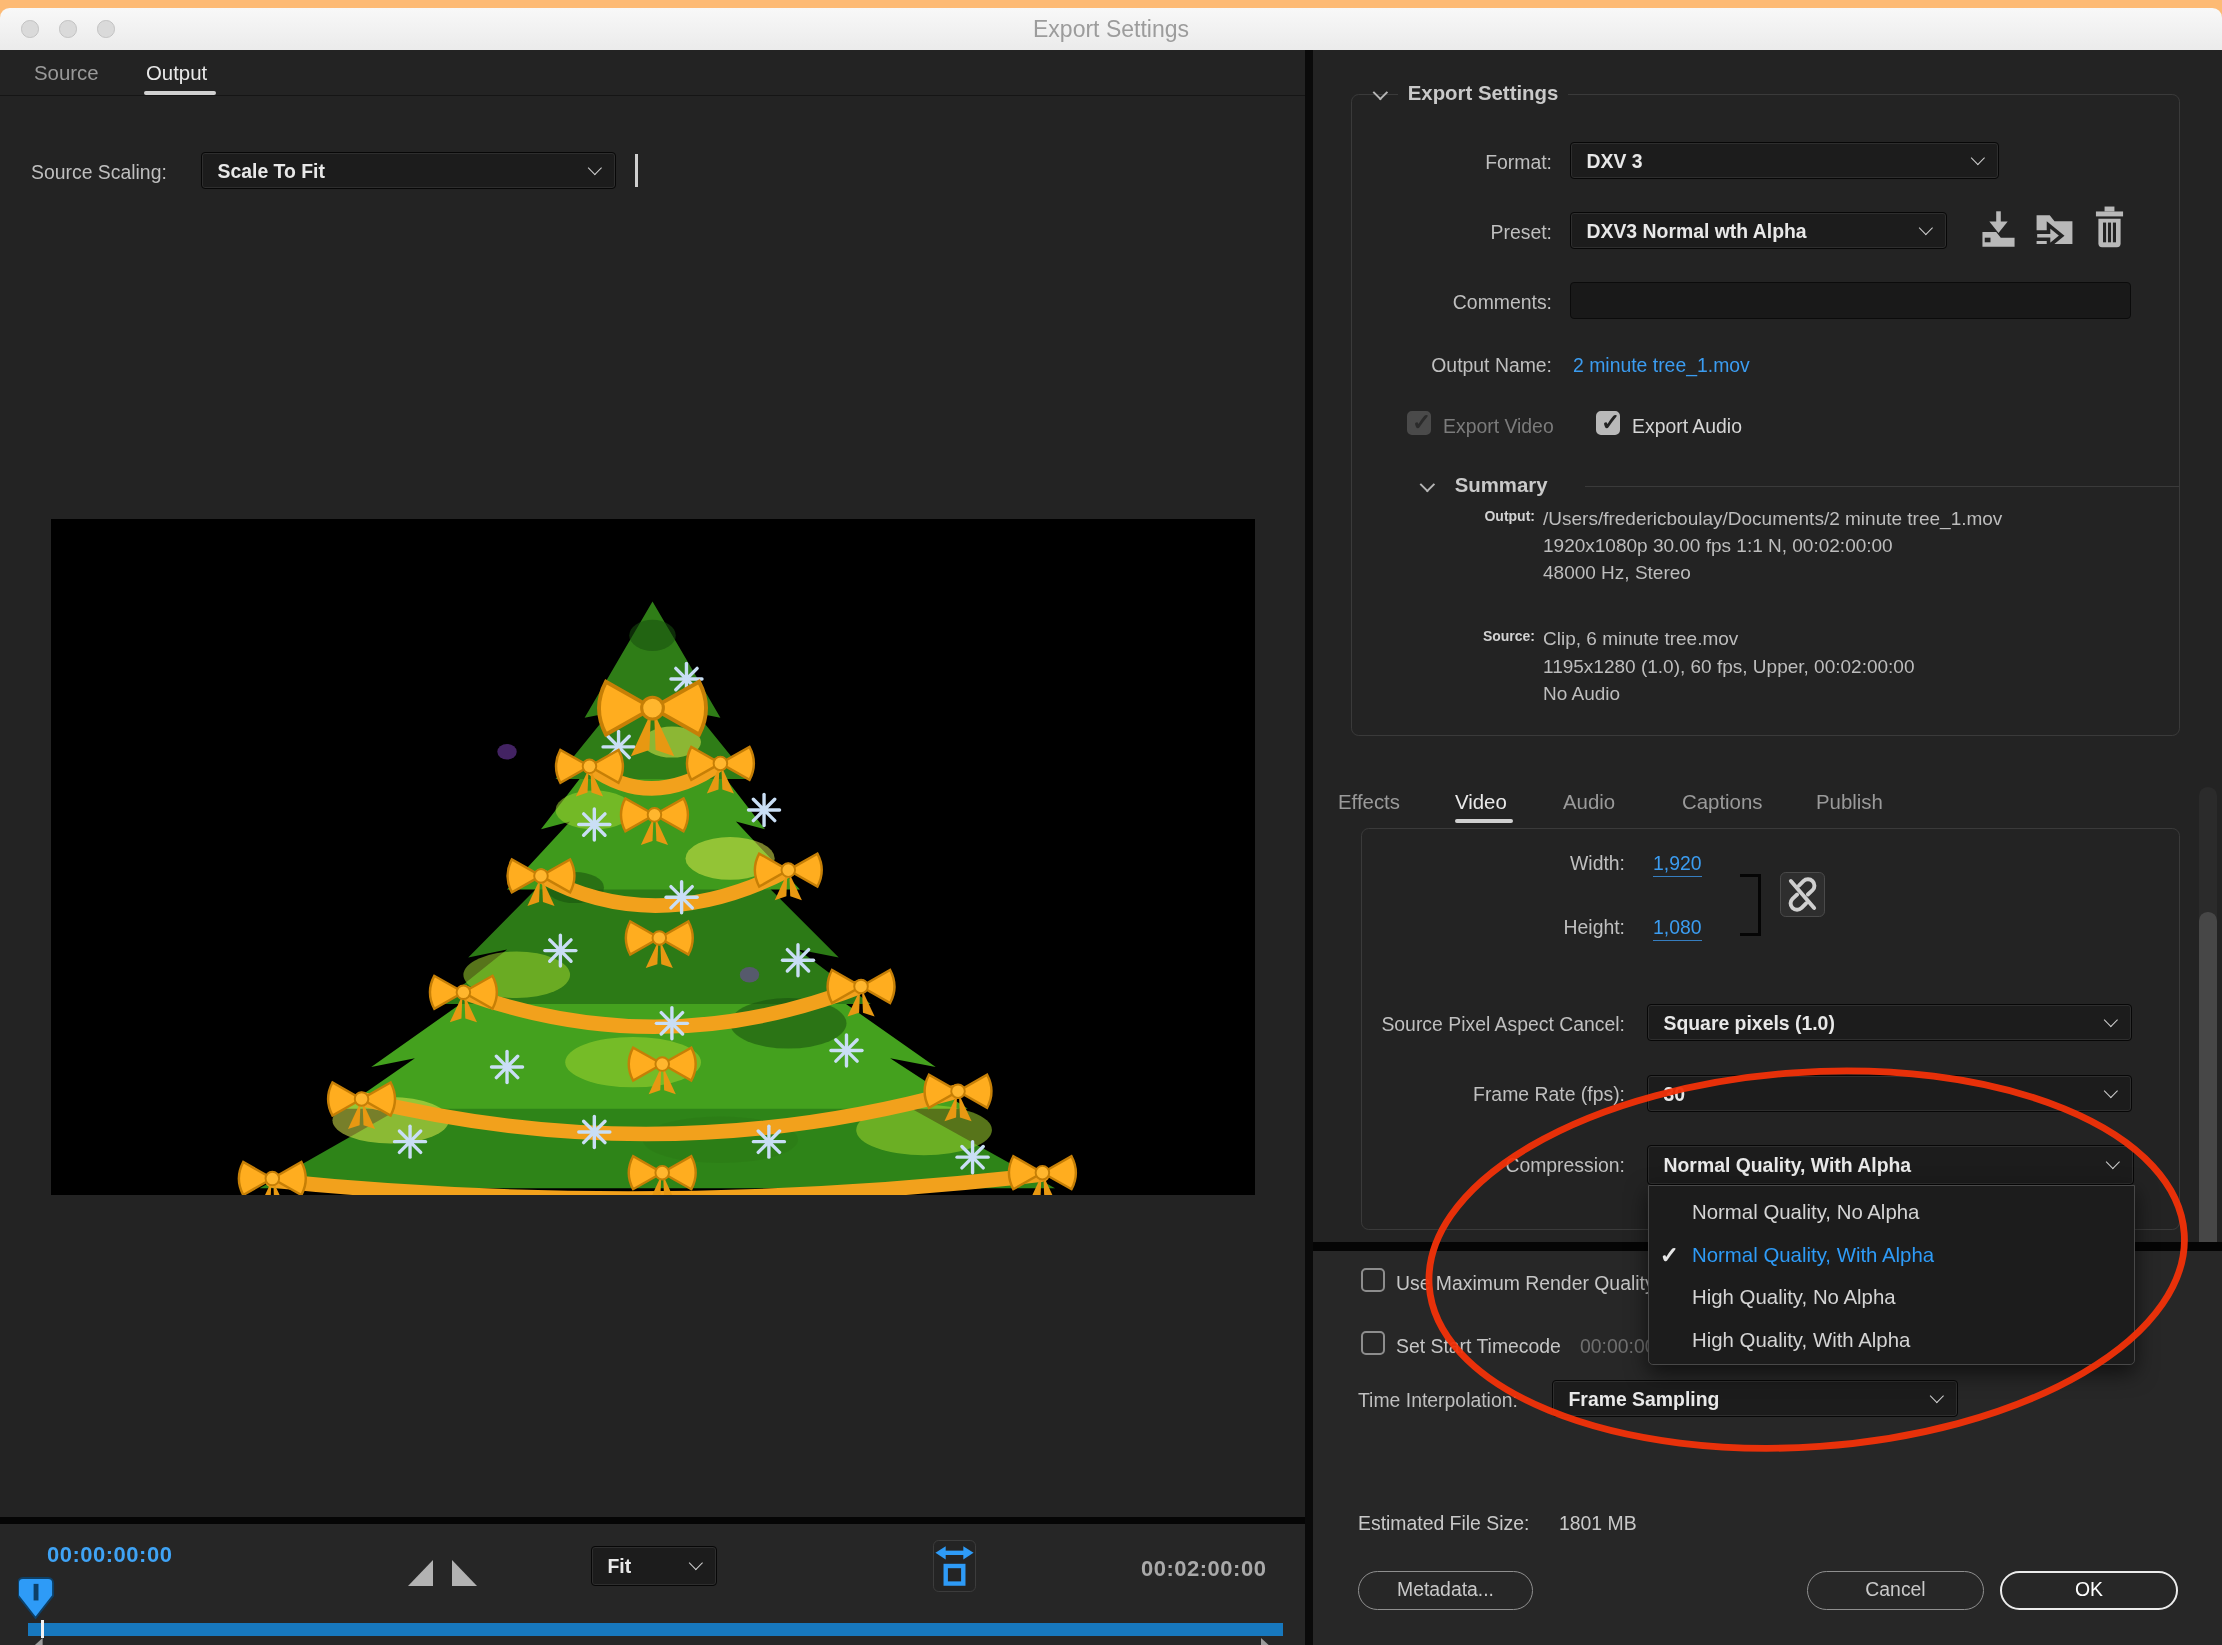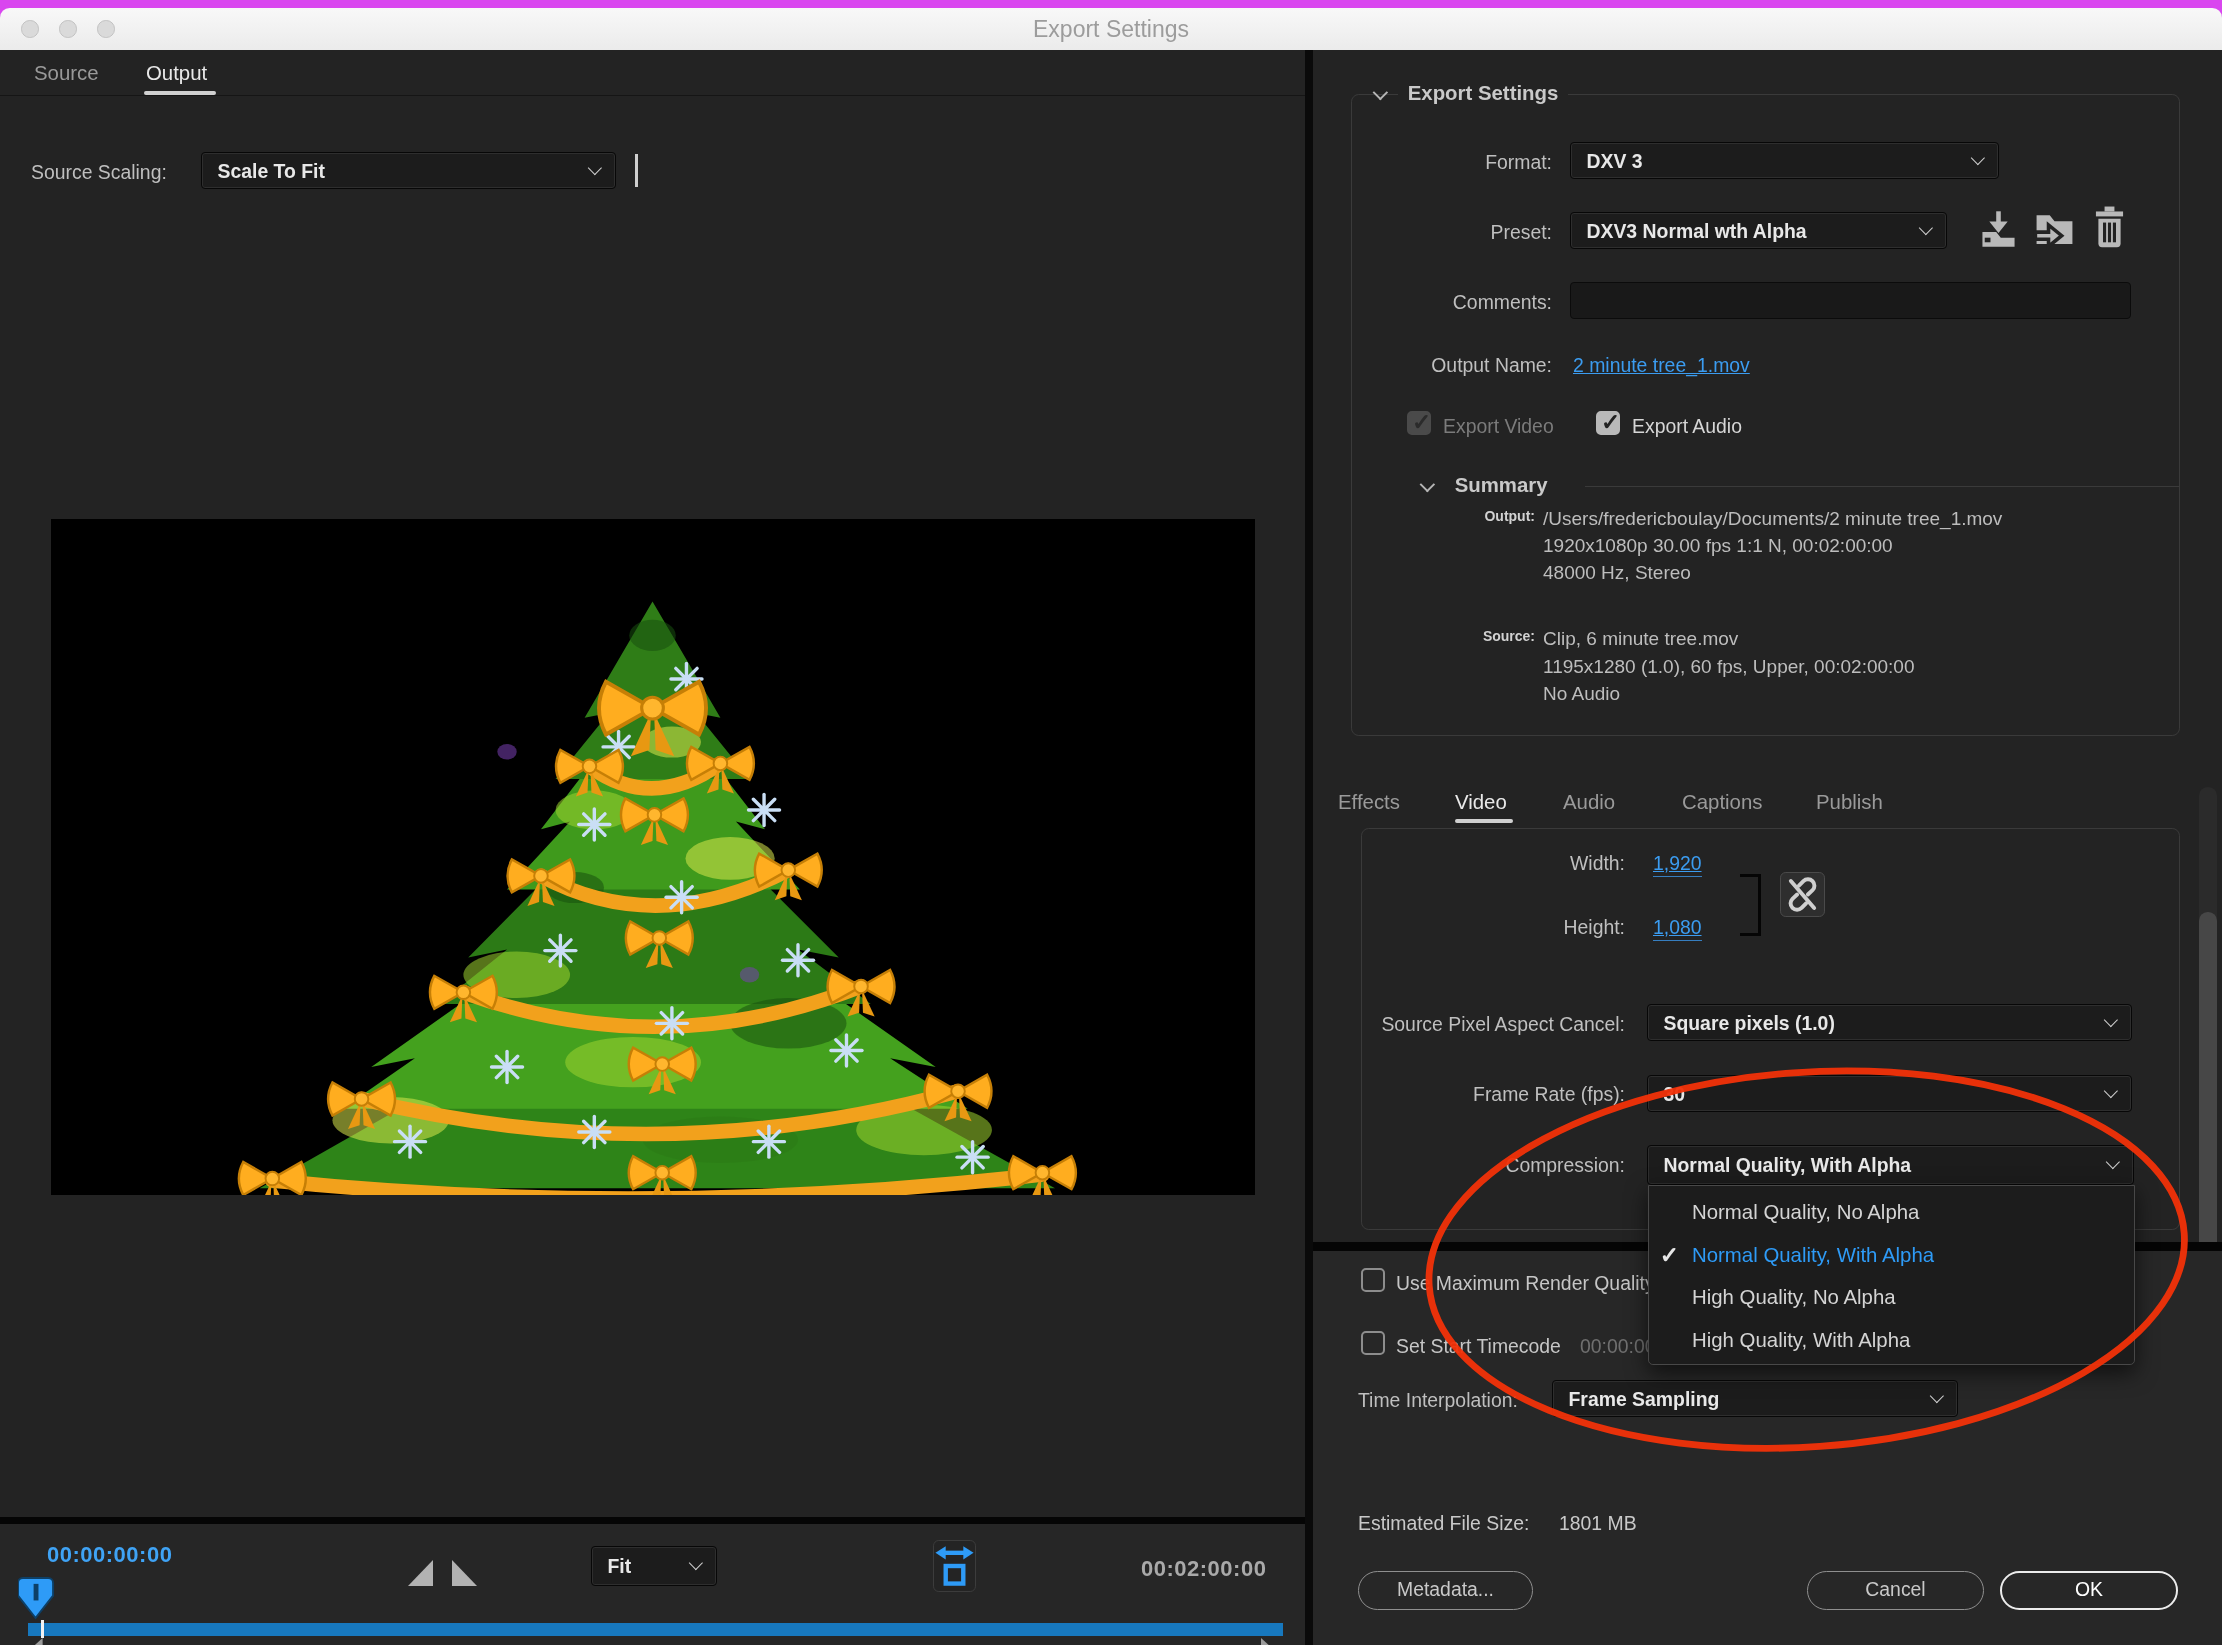--- a/index.html
+++ b/index.html
@@ -1,17 +1,17 @@
 <!DOCTYPE html>
 <html><head>
 <meta charset="utf-8">
 <style>
   html,body{margin:0;padding:0;background:#101010;}
   *{box-sizing:border-box;font-family:"Liberation Sans",sans-serif;}
-  .screen{position:relative;width:2222px;height:1646px;background:#d946ef;overflow:hidden;padding-left:23px;}
+  .screen{position:relative;width:2222px;height:1646px;background:#fdba74;overflow:hidden;padding-left:23px;}
 
   
   .titlebar{position:absolute;top:7.8px;left:0;width:2222px;height:43px;
     background:linear-gradient(#f8f8f8,#ebebeb);border-bottom:1px solid #bfbfbf;
     border-radius:9.7px 9.7px 0 0;}
   .title{position:absolute;left:0;right:0;top:0;height:43px;line-height:43px;
     text-align:center;font-size:23px;color:#9c9c9c;}
   .tl{position:absolute;top:12.6px;width:17.5px;height:17.5px;border-radius:50%;
     background:#dadada;border:1px solid #c3c3c3;}
 
@@ -38,21 +38,21 @@
   .groupbox{position:absolute;border:1px solid #3a3a3a;border-radius:7.8px;}
   .hdr{position:absolute;font-size:20.4px;font-weight:bold;color:#c9c9c9;background:#232323;
     padding:0 9.7px;z-index:2;white-space:nowrap;}
   .hline{position:absolute;height:1px;background:#3a3a3a;}
 
   
   .tab{position:absolute;font-size:20.4px;color:#9a9a9a;white-space:nowrap;}
   .tab.active{color:#e9e9e9;}
   .tabline{position:absolute;height:3.9px;background:#d0d0d0;border-radius:1.9px;}
 
-  .bluetext{color:#3b9cf0;text-decoration:underline;}
+  .bluetext{color:#3b9cf0;}
   .hot{border-bottom:1px solid rgba(62,158,245,.75);padding-bottom:1px;}
 
   
   .sum-label{position:absolute;font-size:14px;font-weight:bold;color:#d2d2d2;text-align:right;}
   .sum-line{position:absolute;font-size:19px;color:#bdbdbd;white-space:nowrap;}
 
   
   .menu{position:absolute;left:335px;top:1135px;width:487px;height:180px;background:#1c1c1c;
     border:1px solid #484848;border-radius:0 0 4.9px 4.9px;z-index:40;
     box-shadow:0 7.8px 21.3px rgba(0,0,0,.6);}

